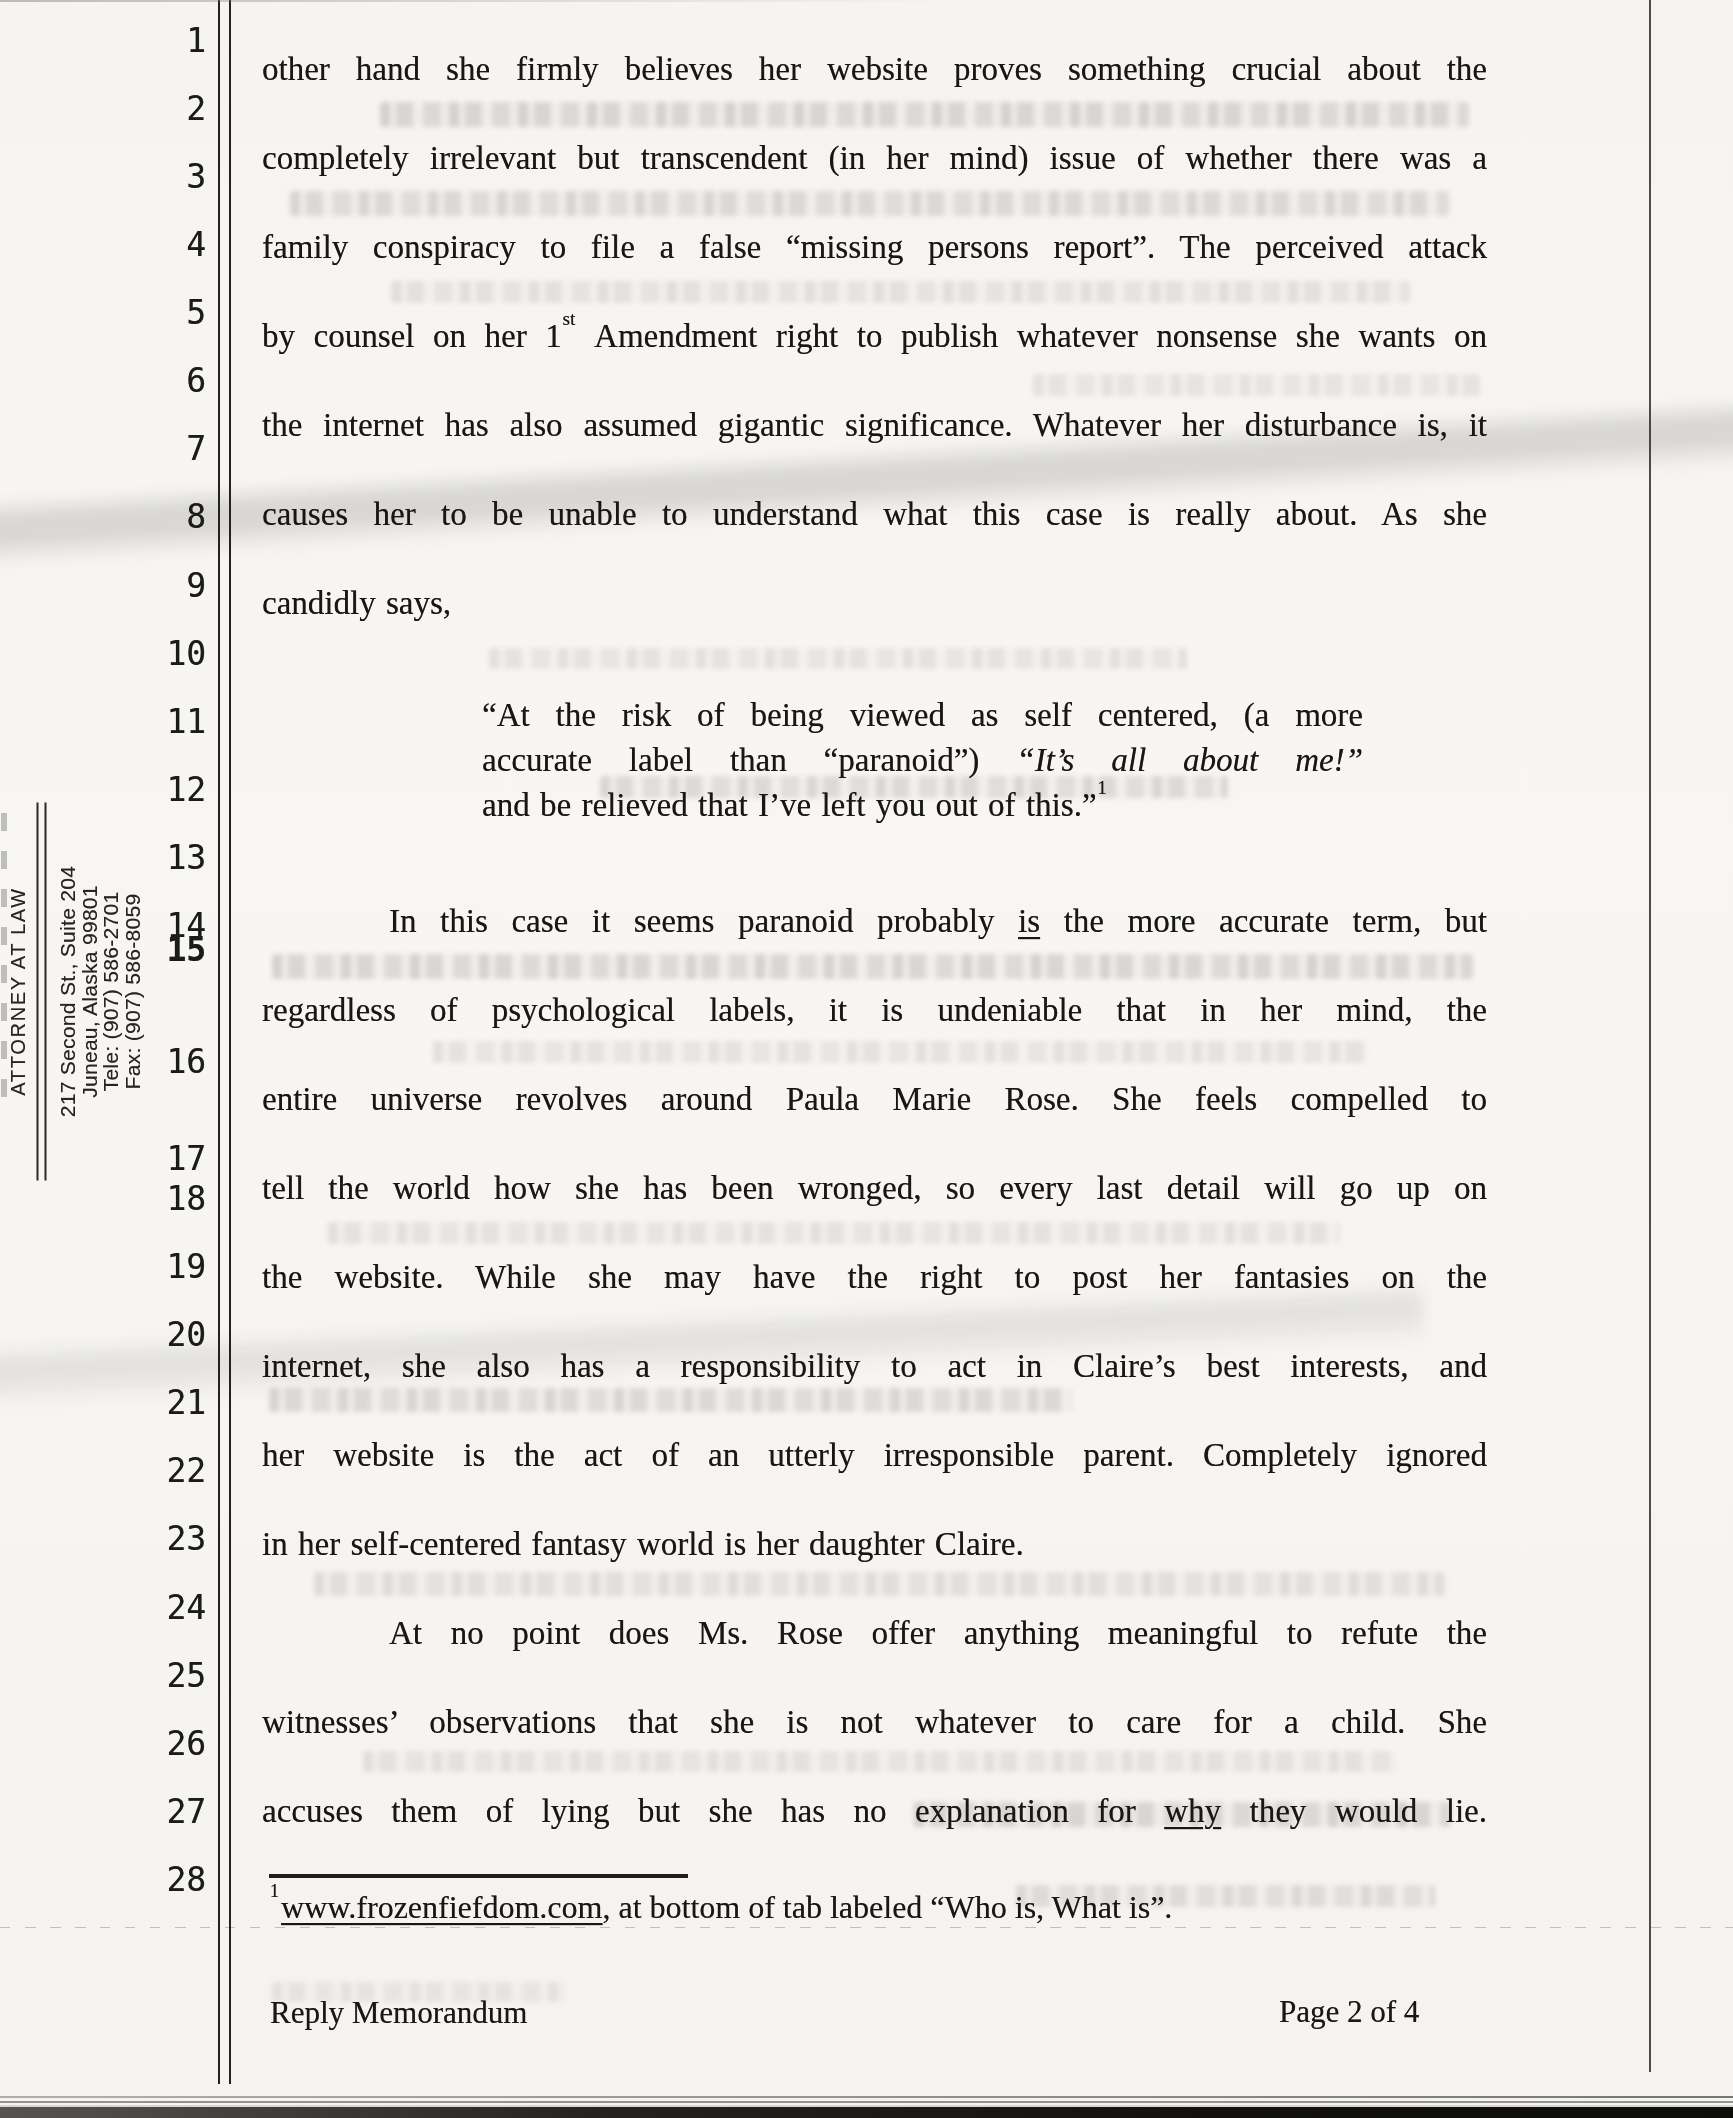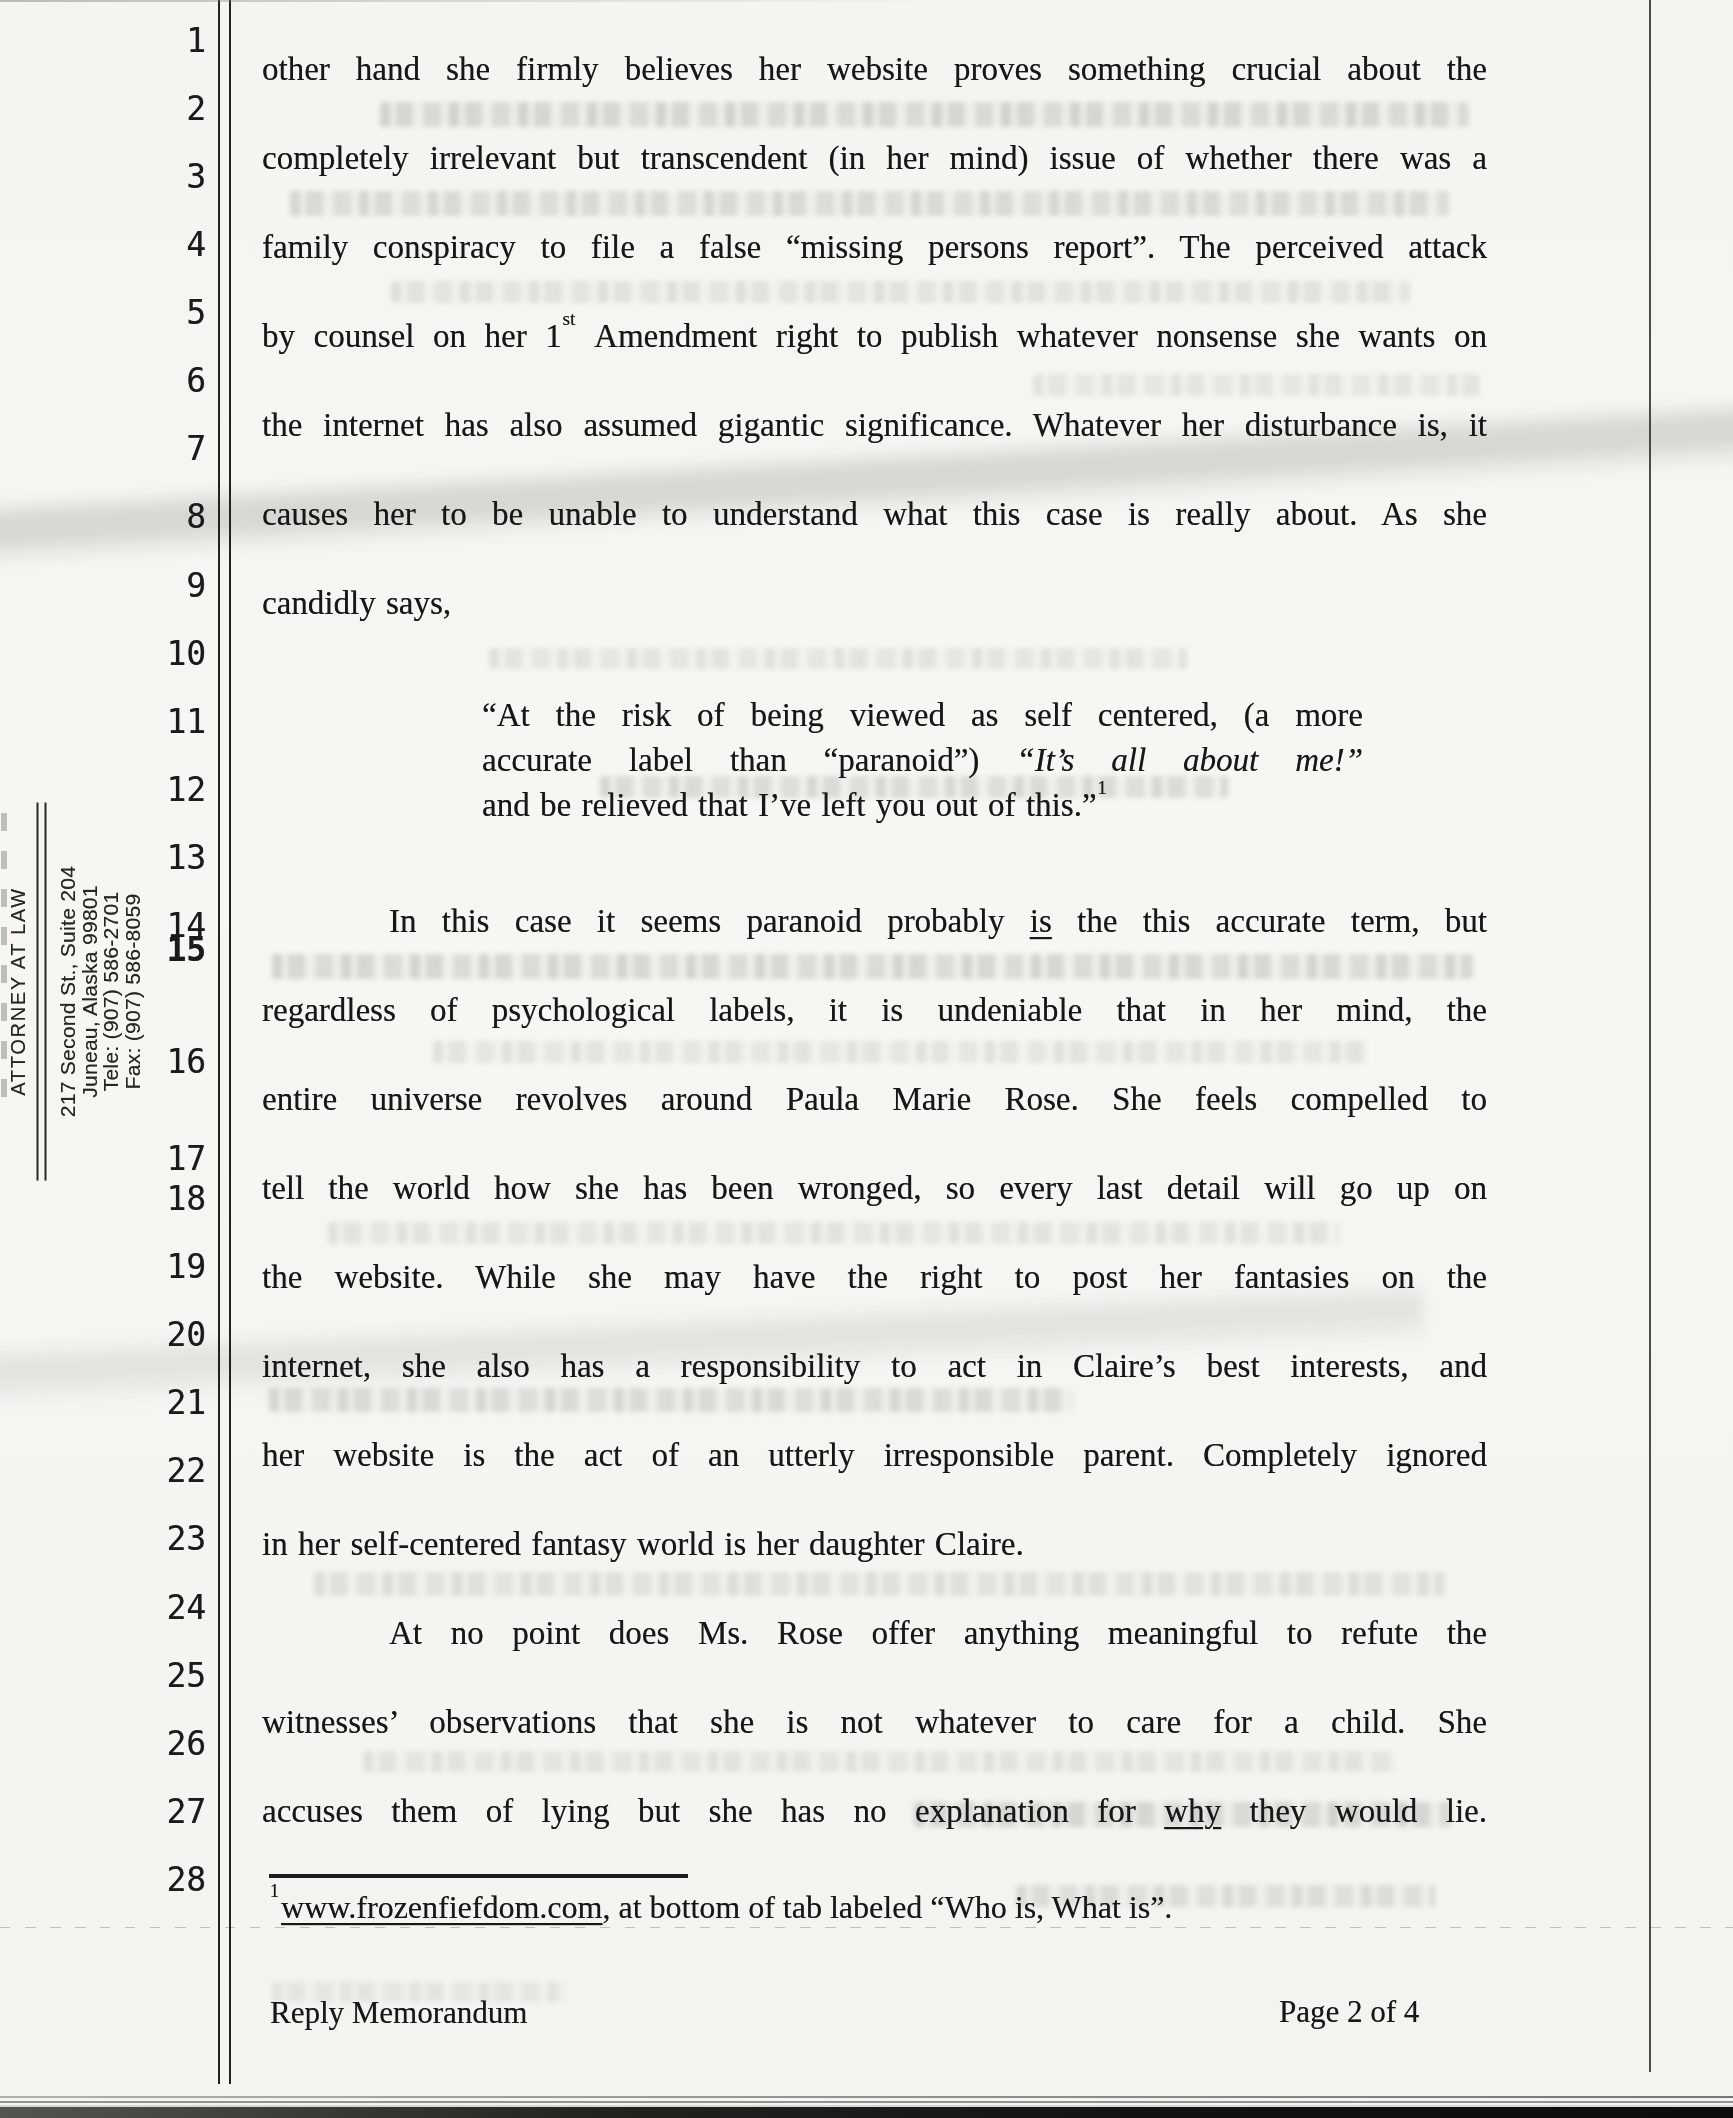--- a/index.html
+++ b/index.html
@@ -155,21 +155,21 @@
       <div class="tl body j"><span>other hand she firmly believes her website proves something crucial about the</span></div>
       <div class="tl body j"><span>completely irrelevant but transcendent (in her mind) issue of whether there was a</span></div>
       <div class="tl body j"><span>family conspiracy to file a false “missing persons report”. The perceived attack</span></div>
       <div class="tl body j"><span>by counsel on her 1</span><sup>st</sup><span> Amendment right to publish whatever nonsense she wants on</span></div>
       <div class="tl body j"><span>the internet has also assumed gigantic significance. Whatever her disturbance is, it</span></div>
       <div class="tl body j"><span>causes her to be unable to understand what this case is really about. As she</span></div>
       <div class="tl body"><span>candidly says,</span></div>
       <div class="tl quote first j"><span>“At the risk of being viewed as self centered, (a more</span></div>
       <div class="tl quote j"><span>accurate label than “paranoid”) </span><span class="it">“It’s all about me!”</span></div>
       <div class="tl quote"><span>and be relieved that I’ve left you out of this.”</span><sup>1</sup></div>
-      <div class="tl body indent after-quote j"><span>In this case it seems paranoid probably </span><span class="un">is</span><span> the this accurate term, but</span></div>
+      <div class="tl body indent after-quote j"><span>In this case it seems paranoid probably </span><span class="un">is</span><span> the more accurate term, but</span></div>
       <div class="tl body j"><span>regardless of psychological labels, it is undeniable that in her mind, the</span></div>
       <div class="tl body j"><span>entire universe revolves around Paula Marie Rose. She feels compelled to</span></div>
       <div class="tl body j"><span>tell the world how she has been wronged, so every last detail will go up on</span></div>
       <div class="tl body j"><span>the website. While she may have the right to post her fantasies on the</span></div>
       <div class="tl body j"><span>internet, she also has a responsibility to act in Claire’s best interests, and</span></div>
       <div class="tl body j"><span>her website is the act of an utterly irresponsible parent. Completely ignored</span></div>
       <div class="tl body"><span>in her self-centered fantasy world is her daughter Claire.</span></div>
       <div class="tl body indent j"><span>At no point does Ms. Rose offer anything meaningful to refute the</span></div>
       <div class="tl body j"><span>witnesses’ observations that she is not whatever to care for a child. She</span></div>
       <div class="tl body j"><span>accuses them of lying but she has no explanation for </span><span class="un">why</span><span> they would lie.</span></div>

